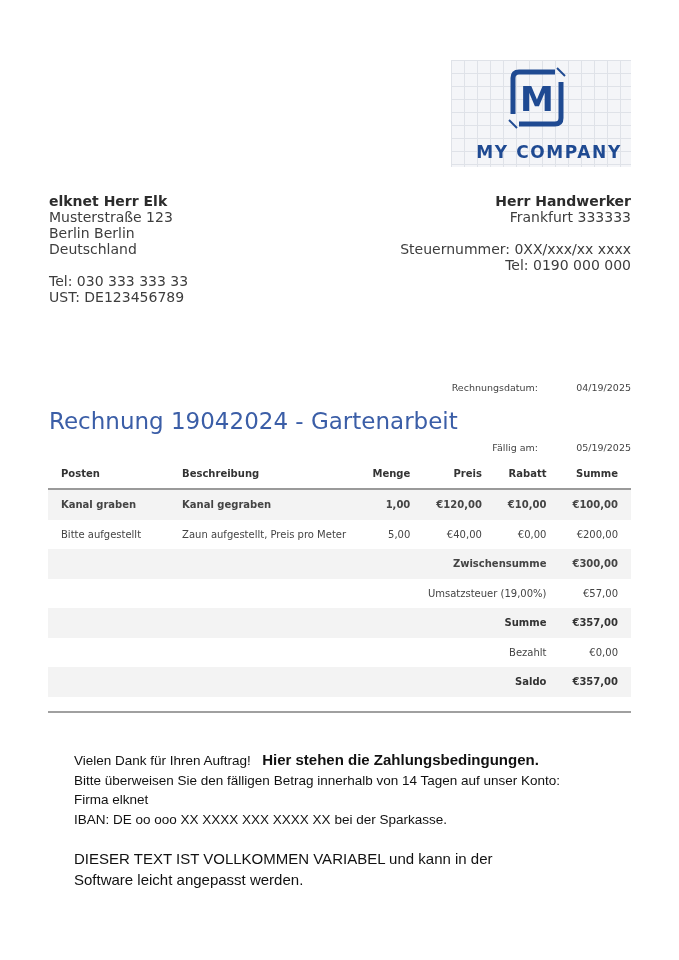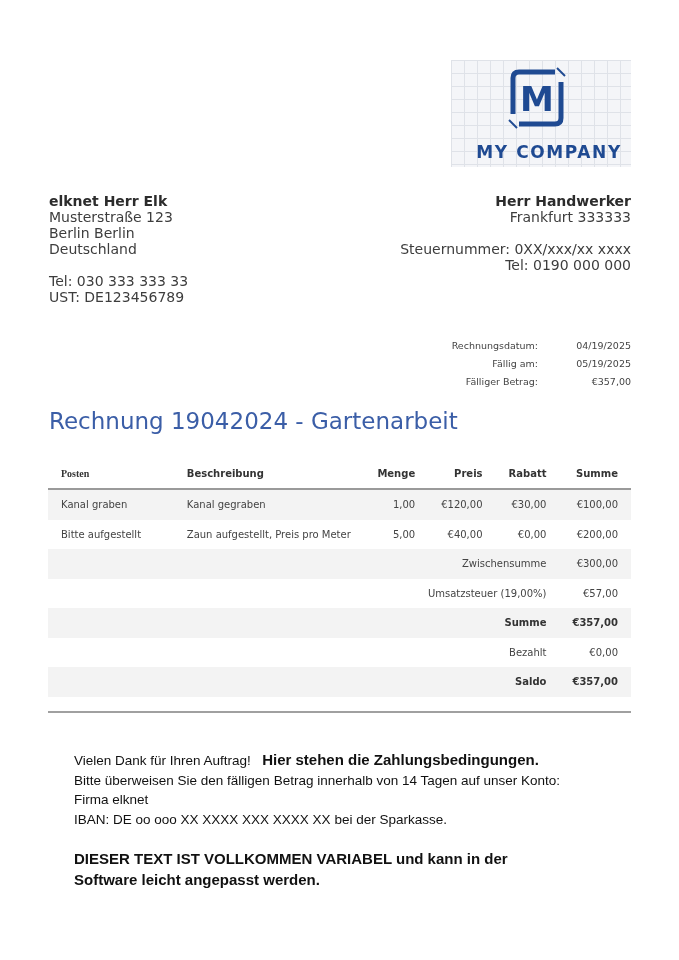--- a/index.html
+++ b/index.html
@@ -10,37 +10,37 @@
     background-size: 13px 13px; }
   .logo-mark { position: absolute; left: 54px; top: 6px; width: 64px; height: 64px; }
   .logo-text { position: absolute; left: 0; width: 180px; top: 82px; text-align: center; font-family: "DejaVu Sans", sans-serif; font-weight: bold; font-size: 17px; letter-spacing: 1.6px; color: #1f4a92; padding-left: 8px; }
   .addr { font-size: 14px; line-height: 16px; color: #3d3d3d; }
   .addr b { color: #2c2c2c; }
   .addr .line { display: block; white-space: nowrap; }
   .sender { left: 49px; top: 193px; }
   .recipient { right: 48px; top: 193px; text-align: right; margin-left: 47px; }
   .blank { height: 16px; }
   .meta { right: 48px; top: 336px; font-size: 9.5px; color: #444; }
-  .meta-row { display: flex; justify-content: center; height: 18px; align-items: center; }
+  .meta-row { display: flex; justify-content: center; height: 18px; align-items: center; margin-top: 42px; }
   .meta-label { width: 120px; text-align: right; }
   .meta-val { width: 93px; text-align: right; }
   .title { left: 49px; top: 408px; font-size: 23px; color: #3b5ea7; white-space: nowrap; }
   table { position: absolute; left: 48px; top: 459px; width: 583px; border-collapse: collapse; font-size: 10px; color: #444; }
   th { font-weight: bold; color: #333; height: 29px; text-align: left; padding: 0 13px; border-bottom: 2px solid #9a9a9a; }
   td { height: 29.5px; padding: 0 13px; white-space: nowrap; }
   .r { text-align: right; }
-  tr.shade td { background: #f3f3f3; }
+  tr.shade td { background: #f3f3f3; font-weight: bold; }
   .bold { font-weight: bold; color: #333; }
-  table th.c-posten { width: 115px; font-family: Liberation Serif, serif; }
+  table th.c-posten { width: 115px; }
   table th.c-desc { width: 165px; }
   .bottom-rule { left: 48px; top: 711px; width: 583px; height: 2px; background: #a0a0a0; }
   .terms { left: 74px; top: 750px; font-family: "Liberation Sans", sans-serif; font-size: 13.5px; line-height: 19.5px; color: #111; }
   .terms .big { font-weight: bold; font-size: 15px; }
   .terms .line { display: block; white-space: nowrap; }
-  .note { left: 74px; top: 848px; font-family: "Liberation Sans", sans-serif; font-size: 15px; font-weight: bold; line-height: 21px; color: #111; }
+  .note { left: 74px; top: 848px; font-family: "Liberation Sans", sans-serif; font-size: 15px; font-weight: normal; line-height: 21px; color: #111; }
   .note .line { display: block; white-space: nowrap; }
 </style>
 </head>
 <body>
 
 <div class="abs logo">
   <svg class="logo-mark" viewBox="0 0 64 64">
     <path d="M50 6 H14 Q8 6 8 12 V48" fill="none" stroke="#1f4a92" stroke-width="5"></path>
     <path d="M14 58 H50 Q56 58 56 52 V16" fill="none" stroke="#1f4a92" stroke-width="5"></path>
     <line x1="52" y1="2" x2="60" y2="10" stroke="#1f4a92" stroke-width="2"></line>
@@ -95,21 +95,21 @@
       <th class="r">Rabatt</th>
       <th class="r">Summe</th>
     </tr>
   </thead>
   <tbody>
     <tr class="shade">
       <td>Kanal graben</td>
       <td>Kanal gegraben</td>
       <td class="r">1,00</td>
       <td class="r">€120,00</td>
-      <td class="r">€30,00</td>
+      <td class="r">€10,00</td>
       <td class="r">€100,00</td>
     </tr>
     <tr>
       <td>Bitte aufgestellt</td>
       <td>Zaun aufgestellt, Preis pro Meter</td>
       <td class="r">5,00</td>
       <td class="r">€40,00</td>
       <td class="r">€0,00</td>
       <td class="r">€200,00</td>
     </tr>

